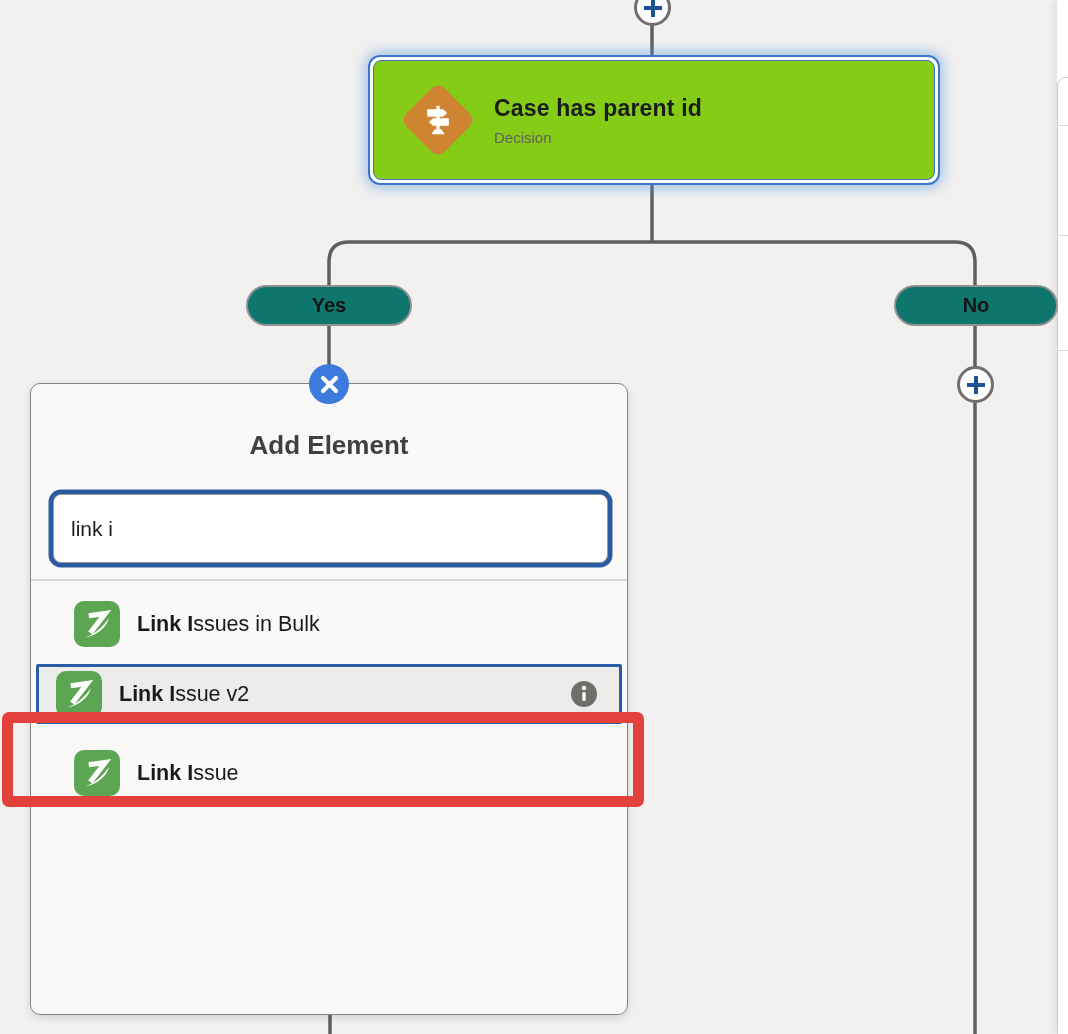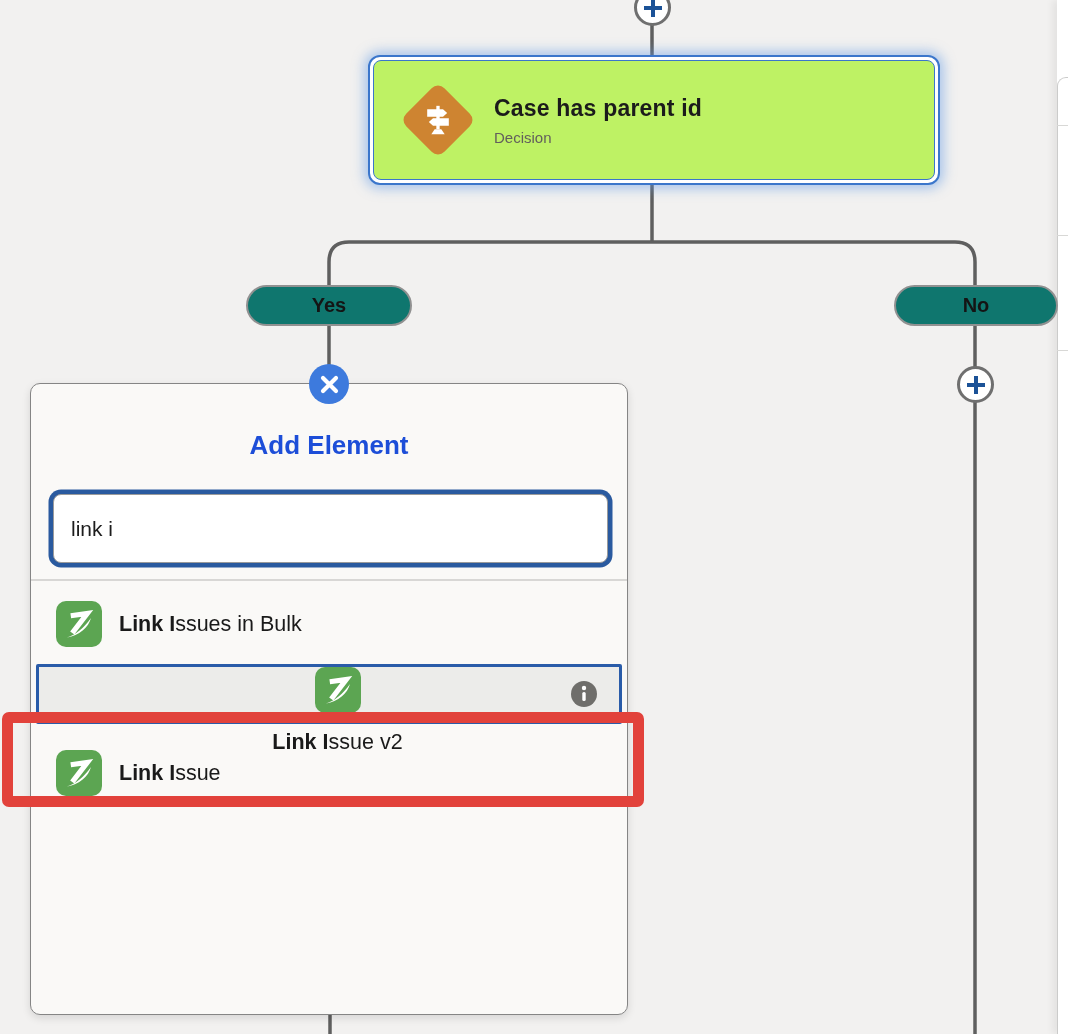--- a/index.html
+++ b/index.html
@@ -15,21 +15,21 @@
                box-shadow:-5px 0 7px rgba(0,0,0,.06);z-index:4;}
   .right-card{position:absolute;left:0;top:77px;right:0;bottom:0;background:#fff;
               border-left:1px solid #cbcbca;border-top:1px solid #cbcbca;border-top-left-radius:9px;}
   .right-div{position:absolute;left:0;width:11px;height:1px;background:#d8d8d6;}
 
   
   .node{position:absolute;left:368px;top:55px;width:572px;height:130px;box-sizing:border-box;
         background:#ffffff;border:2.5px solid #3b76cb;border-radius:12px;padding:3px;
         box-shadow:0 0 12px 4px rgba(100,155,230,.5);z-index:3;}
   .node-inner{width:100%;height:100%;box-sizing:border-box;border:1.5px solid #3b76cb;border-radius:8px;
-              background:#bef264;display:flex;align-items:center;padding-left:26px;gap:18px;}
+              background:#84cc16;display:flex;align-items:center;padding-left:26px;gap:18px;}
   .diamond-wrap{position:relative;width:76px;height:76px;flex:0 0 auto;}
   .diamond{position:absolute;left:11px;top:11px;width:54px;height:54px;background:#ce8431;
            border-radius:9px;transform:rotate(45deg);}
   .diamond-glyph{position:absolute;left:18px;top:18px;width:40px;height:40px;}
   .node-title{font-size:23px;font-weight:bold;color:#1b1b1b;letter-spacing:.2px;}
   .node-sub{font-size:15px;color:#625f5c;margin-top:7px;}
 
   
   .pill{position:absolute;box-sizing:border-box;height:41px;background:#0f766e;border:2px solid #919191;
         border-radius:21px;display:flex;align-items:center;justify-content:center;
@@ -43,30 +43,30 @@
             justify-content:center;z-index:3;}
   .plus-top{left:634px;top:-11px;}
   .plus-no{left:957px;top:366px;}
   .close-btn{position:absolute;left:309px;top:364px;width:40px;height:40px;border-radius:50%;
              background:#3d7add;display:flex;align-items:center;justify-content:center;z-index:12;}
 
   
   .popup{position:absolute;left:30px;top:383px;width:598px;height:632px;box-sizing:border-box;
          background:#faf9f7;border:1.5px solid #858585;border-radius:10px;
          box-shadow:0 3px 8px rgba(0,0,0,.12);z-index:10;}
-  .popup-title{margin-top:46px;text-align:center;font-size:26px;font-weight:bold;color:#1d4ed8;}
+  .popup-title{margin-top:46px;text-align:center;font-size:26px;font-weight:bold;color:#404040;}
   .popup-search{position:absolute;left:22px;top:110px;width:555px;height:69px;box-sizing:border-box;
                 background:#fff;border:1px solid #9b9b9b;border-radius:8px;
                 box-shadow:0 0 0 4.5px #2a5a9f;padding:0 0 0 17px;font-size:21px;color:#1d1d1d;
                 font-family:"Liberation Sans","DejaVu Sans",sans-serif;outline:none;}
   .popup-divider{position:absolute;left:0;right:0;top:195px;height:1.5px;background:#d8d7d5;}
   .results{position:absolute;left:0;right:0;top:197px;bottom:2px;padding-top:8px;overflow:hidden;}
-  .row{height:70px;display:flex;align-items:center;padding-left:25px;gap:17px;box-sizing:border-box;}
+  .row{height:70px;display:flex;align-items:center;padding-left:43px;gap:17px;box-sizing:border-box;}
   .row.selected{height:60px;margin:5px 5px 14px 5px;padding-left:17px;background:#ececea;
-                border:3px solid #2a5ca9;border-radius:2px;position:relative;flex-direction:column;}
+                border:3px solid #2a5ca9;border-radius:2px;position:relative;}
   .zicon{width:46px;height:46px;border-radius:10px;background:#5ca552;flex:0 0 auto;
          display:flex;align-items:center;justify-content:center;}
   .lbl{font-size:21.5px;color:#1a1a1a;}
   .lbl b{font-weight:bold;}
   .info{position:absolute;right:22px;top:50%;transform:translateY(-50%);width:26px;height:26px;}
 
   
   .annotation{position:absolute;left:2px;top:712px;width:642px;height:95px;box-sizing:border-box;
               border:11px solid #e2423b;border-radius:7px;z-index:20;pointer-events:none;}
 </style>

